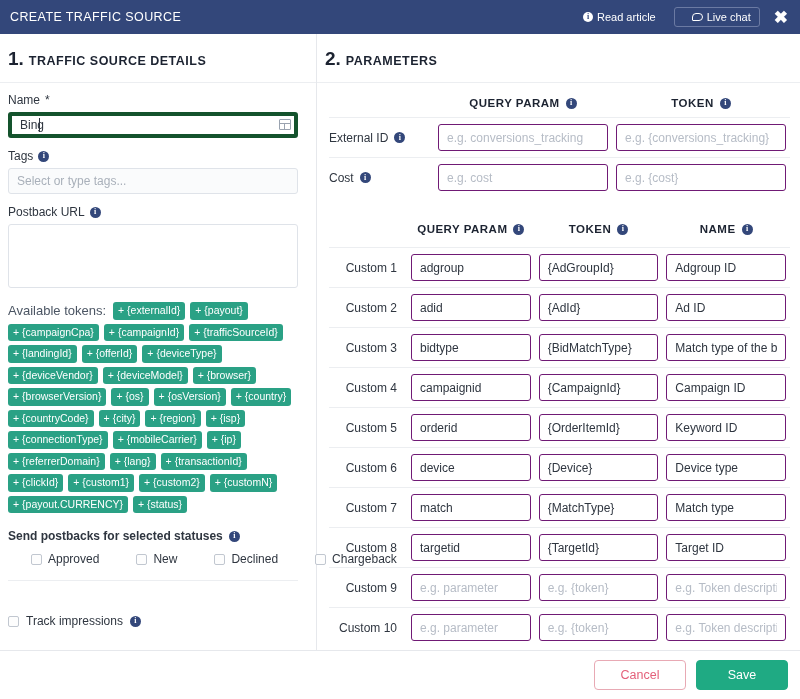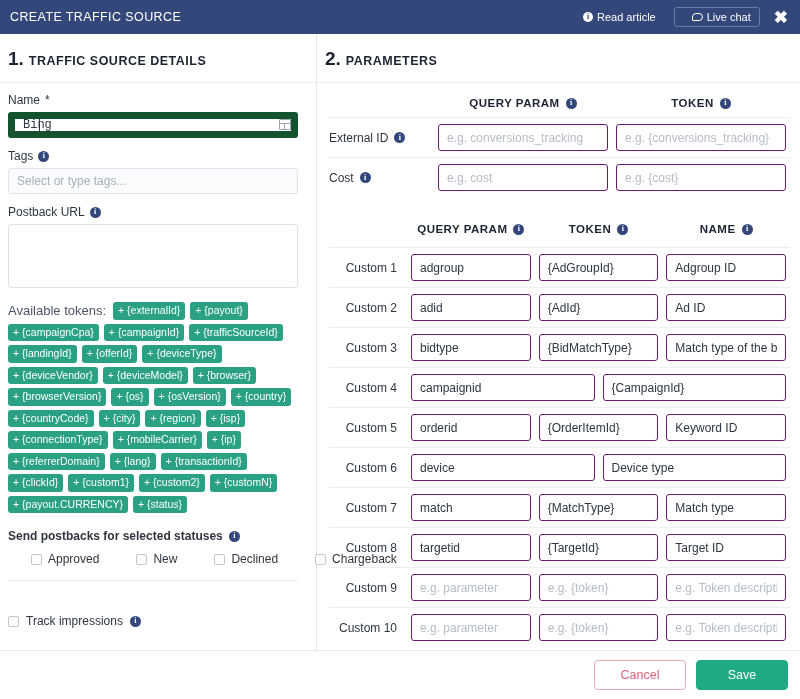--- a/index.html
+++ b/index.html
@@ -138,25 +138,25 @@
     justify-content: center;
     font-family: "Liberation Serif", serif;
     line-height: 1;
     flex: 0 0 auto;
   }
 
   .input-wrap { position: relative; margin-bottom: 11px; }
   .text-input {
     width: 100%;
     height: 26px;
-    border: 7px solid #14532d;
+    border: 4px solid #14532d;
     border-radius: 3px;
     padding: 0 26px 0 8px;
     font-size: 12px;
-    font-family: Liberation Mono, monospace;
+    font-family: Liberation Sans, sans-serif;
     color: #2f3640;
     background: #ffffff;
     outline: none;
   }
   .caret {
     position: absolute;
     left: 31px; top: 6px;
     width: 1px; height: 14px;
     background: #2f3640;
   }
@@ -601,30 +601,32 @@
         <div class="crow">
           <div class="c-label">Custom 3</div>
           <div class="cell"><input class="cell-input" value="bidtype" style=""></div>
           <div class="cell"><input class="cell-input" value="{BidMatchType}" style=""></div>
           <div class="cell"><input class="cell-input" value="Match type of the bid" style=""></div>
         </div>
         <div class="crow">
           <div class="c-label">Custom 4</div>
           <div class="cell"><input class="cell-input" value="campaignid" style=""></div>
           <div class="cell"><input class="cell-input" value="{CampaignId}" style=""></div>
+          <div class="cell"><input class="cell-input" value="Campaign ID" style=""></div>
         </div>
         <div class="crow">
           <div class="c-label">Custom 5</div>
           <div class="cell"><input class="cell-input" value="orderid" style=""></div>
           <div class="cell"><input class="cell-input" value="{OrderItemId}" style=""></div>
           <div class="cell"><input class="cell-input" value="Keyword ID" style=""></div>
         </div>
         <div class="crow">
           <div class="c-label">Custom 6</div>
           <div class="cell"><input class="cell-input" value="device" style=""></div>
+          <div class="cell"><input class="cell-input" value="{Device}" style=""></div>
           <div class="cell"><input class="cell-input" value="Device type" style=""></div>
         </div>
         <div class="crow">
           <div class="c-label">Custom 7</div>
           <div class="cell"><input class="cell-input" value="match" style=""></div>
           <div class="cell"><input class="cell-input" value="{MatchType}" style=""></div>
           <div class="cell"><input class="cell-input" value="Match type" style=""></div>
         </div>
         <div class="crow">
           <div class="c-label">Custom 8</div>

